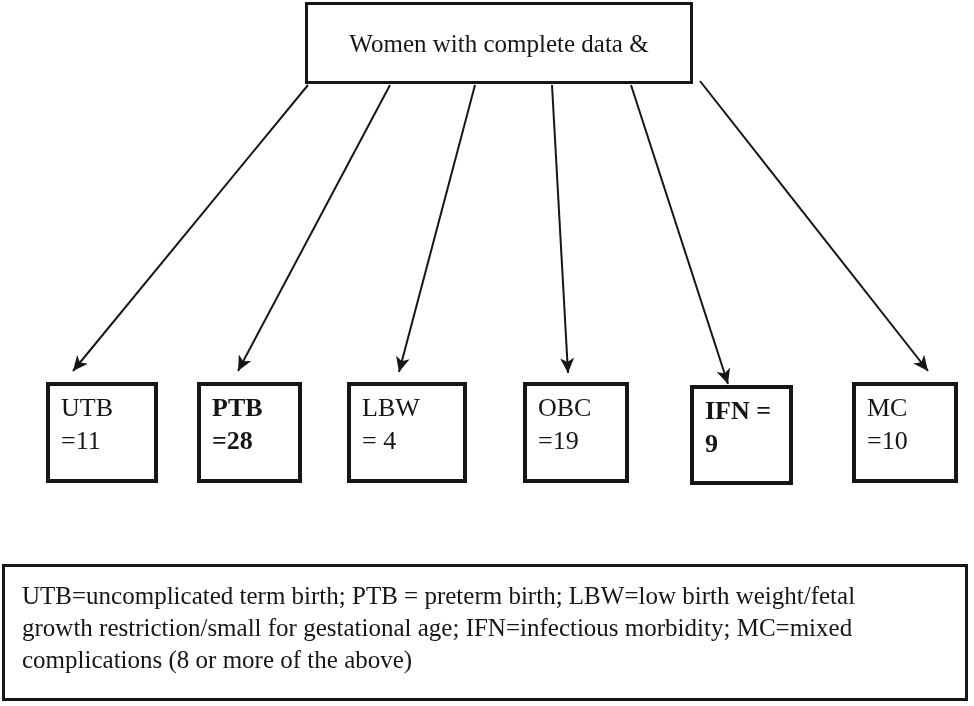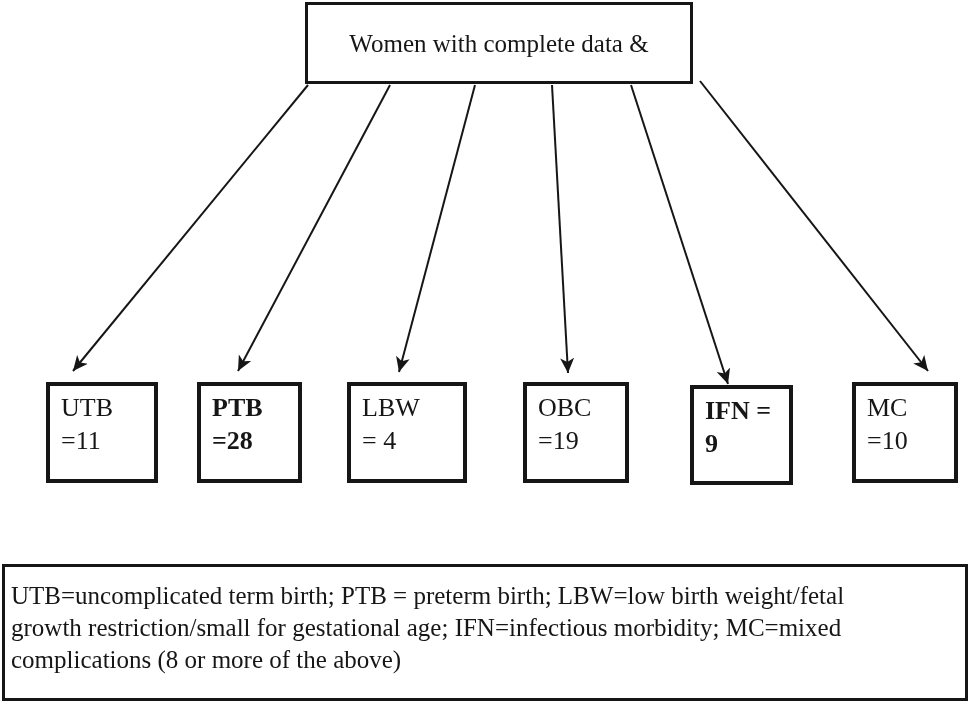--- a/index.html
+++ b/index.html
@@ -58,21 +58,21 @@
   .box-lbw { left: 347px; width: 120px; }
   .box-obc { left: 523px; width: 106px; }
   .box-ifn { left: 690px; top: 385px; width: 103px; height: 100px; font-weight: bold; }
   .box-mc  { left: 852px; width: 106px; }
   .legend-box {
     position: absolute;
     left: 2px; top: 564px;
     width: 966px; height: 137px;
     border: 3px solid var(--ink);
     background: var(--bg);
-    padding: 13px 16px 0 6px;
+    padding: 13px 16px 0 17px;
     font-size: 25px;
     line-height: 32px;
   }
   .legend-box span {
     display: block;
     white-space: nowrap;
   }
   .line-block { display: block; }
 </style>
 </head>

